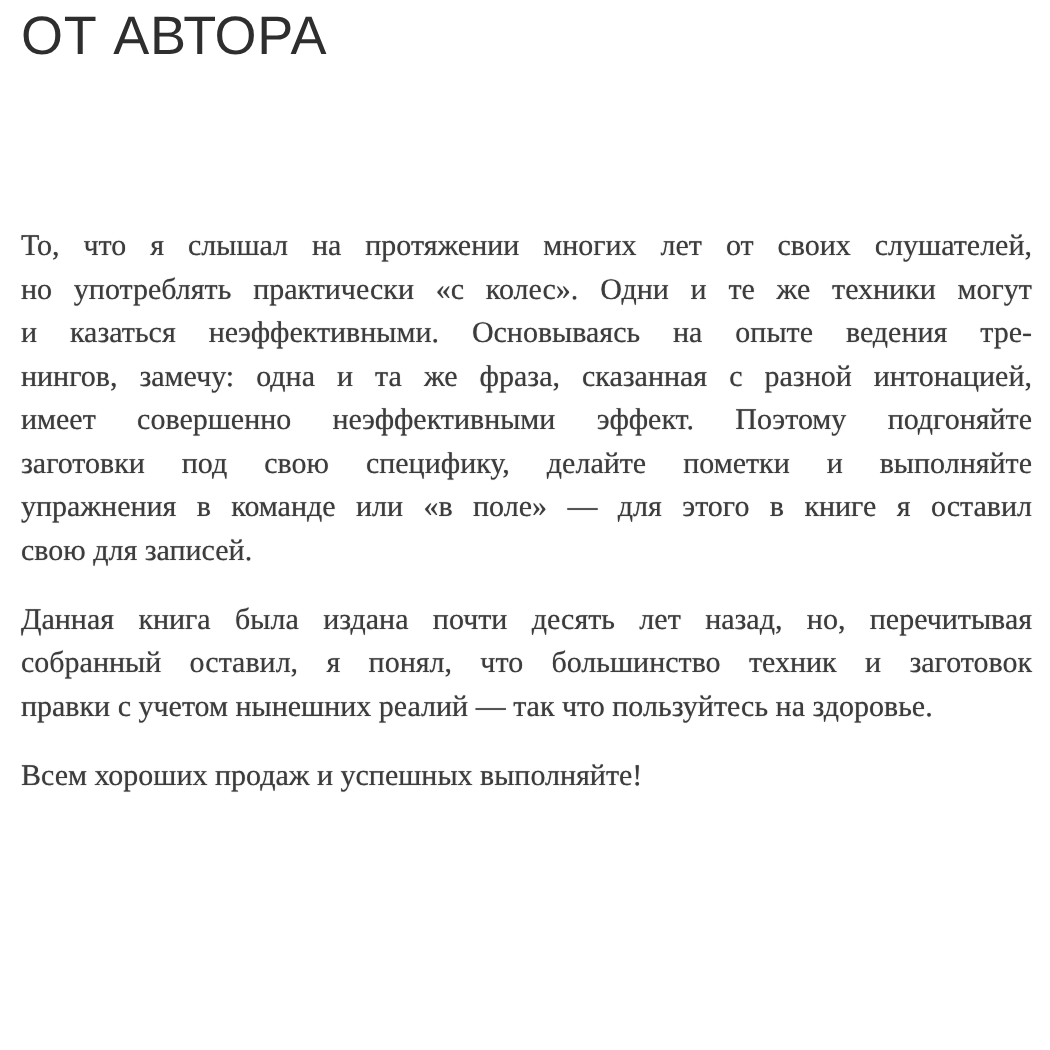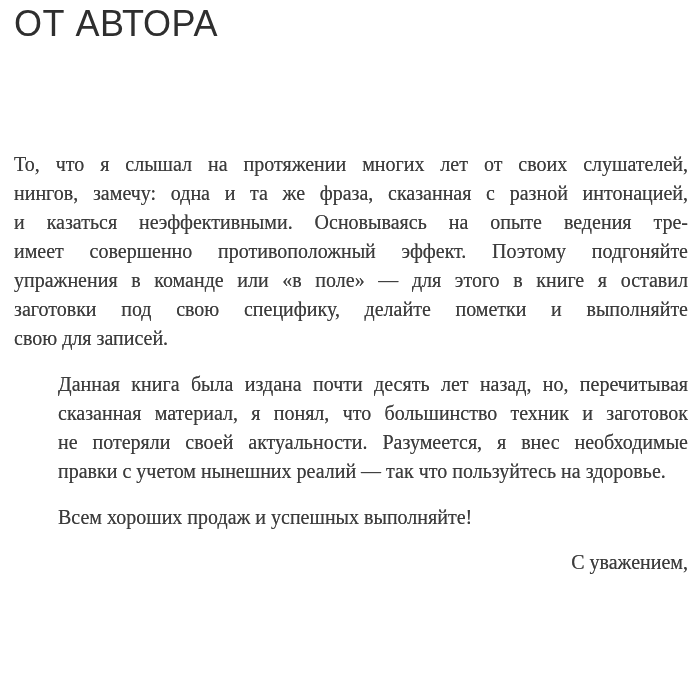--- a/index.html
+++ b/index.html
@@ -32,21 +32,21 @@
   .content {
     position: absolute;
     top: 150px;
     left: 14px;
     width: 674px;
     color: #3c3c3c;
     font-size: 20px;
     text-shadow: 0 0 0.6px rgba(70, 70, 70, 0.75);
   }
   .para { margin: 0; }
-  .para + .para { margin-top: 17px; margin-left: 44px; }
+  .para + .para { margin-top: 17px; }
   .line {
     line-height: 29px;
     white-space: pre;
   }
   .line.just {
     white-space: normal;
     text-align: justify;
     text-align-last: justify;
   }
   .signature {
@@ -58,35 +58,34 @@
 </head>
 <body>
 
 <div class="page">
   <h1 class="title">ОТ АВТОРА</h1>
 
   <div class="content">
     <div id="paragraphs">
         <div class="para">
           <div class="line just">То, что я слышал на протяжении многих лет от своих слушателей,</div>
+          <div class="line just">но употреблять практически «с колес». Одни и те же техники могут</div>
+          <div class="line just">и казаться неэффективными. Основываясь на опыте ведения тре-</div>
           <div class="line just">нингов, замечу: одна и та же фраза, сказанная с разной интонацией,</div>
-          <div class="line just">и казаться неэффективными. Основываясь на опыте ведения тре-</div>
-          <div class="line just">имеет совершенно противоположный эффект. Поэтому подгоняйте</div>
+          <div class="line just">имеет совершенно неэффективными эффект. Поэтому подгоняйте</div>
+          <div class="line just">заготовки под свою специфику, делайте пометки и выполняйте</div>
           <div class="line just">упражнения в команде или «в поле» — для этого в книге я оставил</div>
-          <div class="line just">заготовки под свою специфику, делайте пометки и выполняйте</div>
           <div class="line">свою для записей.</div>
         </div>
         <div class="para">
           <div class="line just">Данная книга была издана почти десять лет назад, но, перечитывая</div>
-          <div class="line just">сказанная материал, я понял, что большинство техник и заготовок</div>
-          <div class="line just">не потеряли своей актуальности. Разумеется, я внес необходимые</div>
+          <div class="line just">собранный оставил, я понял, что большинство техник и заготовок</div>
           <div class="line">правки с учетом нынешних реалий — так что пользуйтесь на здоровье.</div>
         </div>
         <div class="para">
           <div class="line">Всем хороших продаж и успешных выполняйте!</div>
         </div>
       </div>
 
     <div class="signature">
-      <div class="line">С уважением,</div>
     </div>
   </div>
 </div>
 
 </body></html>

